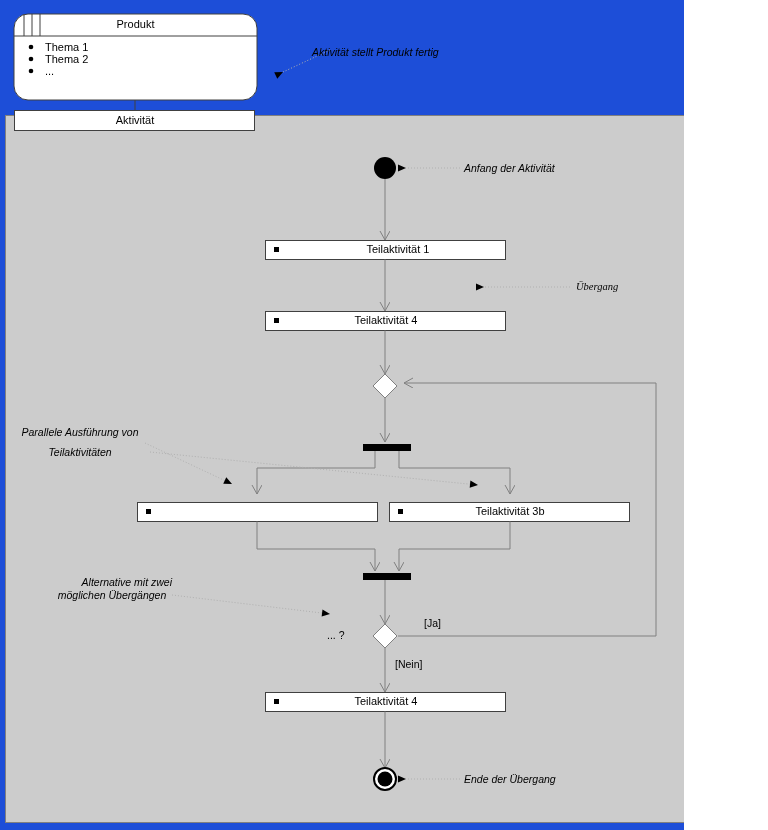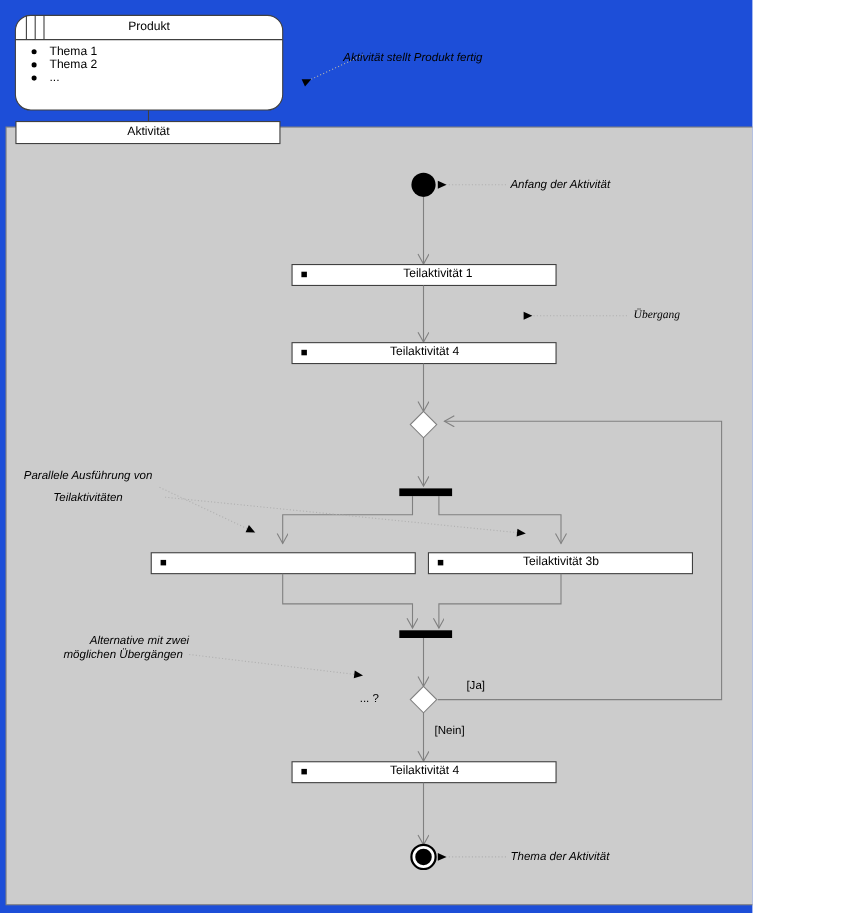--- a/index.html
+++ b/index.html
@@ -175,15 +175,15 @@
   <div class="lbl annotation" style="left:464px; top:162px;">Anfang der Aktivität</div>
 
   <div class="lbl annotation" style="left:576px; top:280px;font-family:Liberation Serif, serif;">Übergang</div>
 
   <div class="lbl annotation" style="left:18px; top:426px; width:124px; text-align:center;">Parallele Ausführung von</div>
   <div class="lbl annotation" style="left:18px; top:446px; width:124px; text-align:center;">Teilaktivitäten</div>
 
   <div class="lbl annotation" style="left:52px; top:576px; width:120px; text-align:right;">Alternative mit zwei</div>
   <div class="lbl annotation" style="left:52px; top:589px; width:120px; text-align:center;">möglichen Übergängen</div>
 
-  <div class="lbl annotation" style="left:464px; top:773px;">Thema der Aktivität</div>
+  <div class="lbl annotation" style="left:464px; top:773px;">Ende der Übergang</div>
 
 </div>
 
 </body></html>

